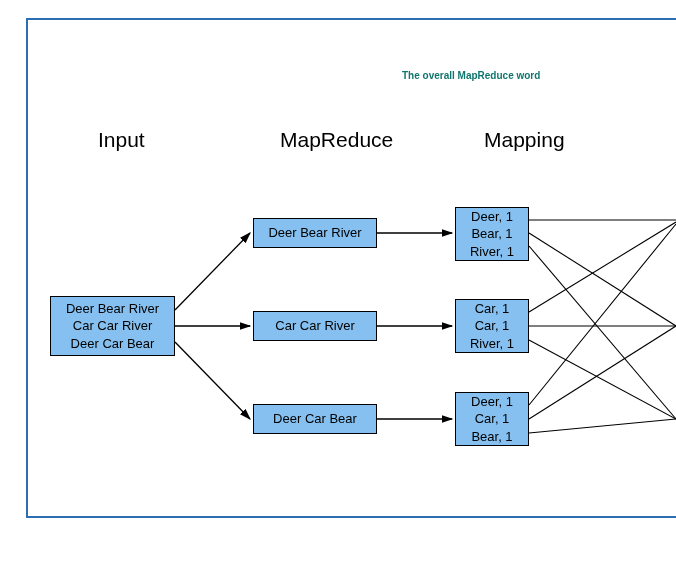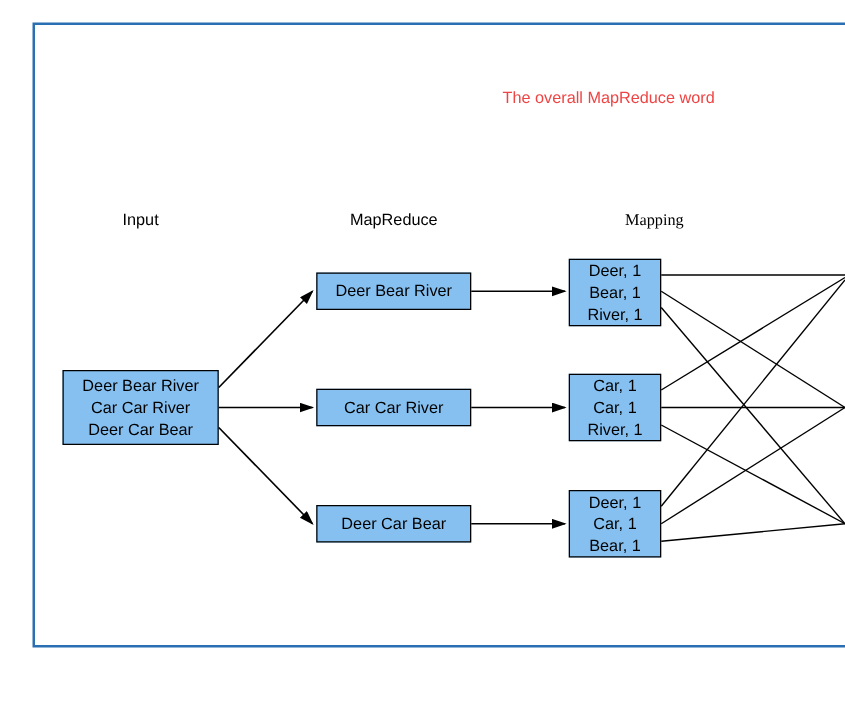--- a/index.html
+++ b/index.html
@@ -18,34 +18,34 @@
       top: 18px;
       width: 700px;
       height: 500px;
       border: 2px solid #2a6fb2;
       box-sizing: border-box;
     }
     .main-title {
       position: absolute;
       top: 70px;
       left: 402px;
-      font-size: 13px;
-      color: #ef4444;
+      font-size: 10px;
+      color: #0f766e;
       white-space: nowrap;
+      font-weight: bold;
     }
     .stage-label {
       position: absolute;
       top: 128px;
-      font-size: 13px;
+      font-size: 21px;
       color: #000;
-      margin-top: 40px;
     }
     .lab-input   { left: 98px; }
     .lab-split   { left: 280px; }
-    .lab-map     { left: 500px; font-family: Liberation Serif, serif; }
+    .lab-map     { left: 484px; }
     .box {
       position: absolute;
       background: #86c0f0;
       border: 1.5px solid #000;
       font-size: 13px;
       color: #000;
       display: flex;
       flex-direction: column;
       align-items: center;
       justify-content: center;

